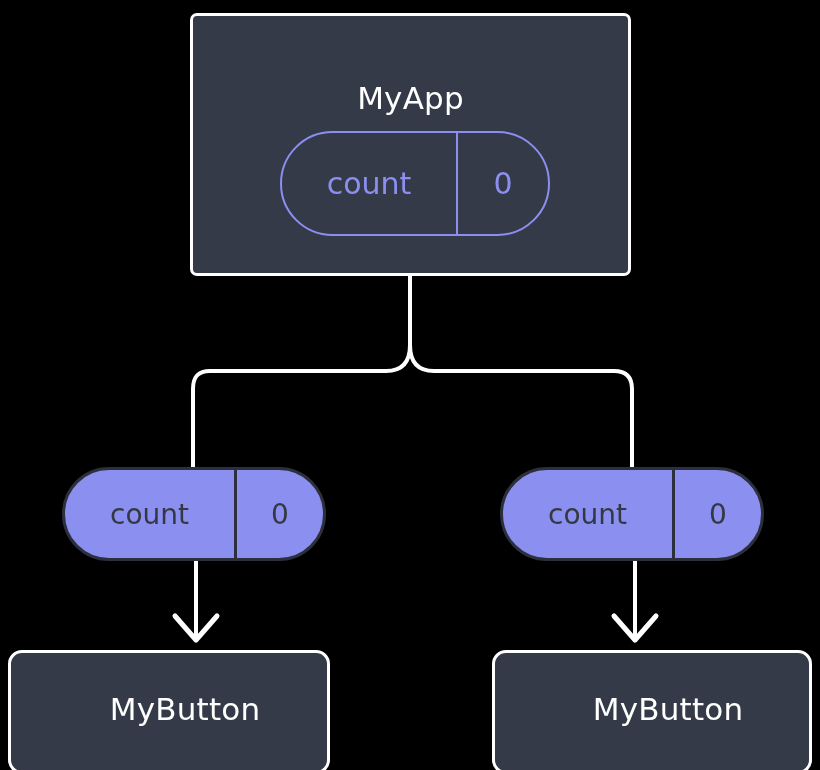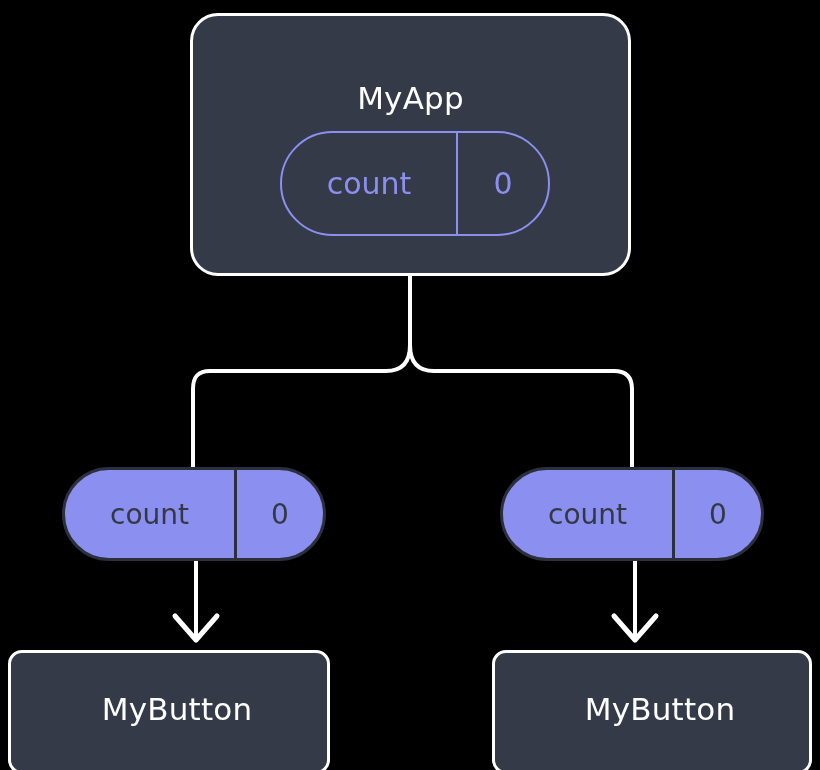--- a/index.html
+++ b/index.html
@@ -44,21 +44,21 @@
     text-align: center;
     white-space: nowrap;
   }
 
   
   #myapp-box {
     left: 190px;
     top: 13px;
     width: 441px;
     height: 263px;
-    border-radius: 28px;
+    border-radius: 7px;
   }
   #myapp-title {
     position: absolute;
     left: 0;
     top: 64px;
     width: 100%;
   }
 
   
   .pill-outline {
@@ -143,21 +143,21 @@
     height: 124px;
   }
   #btn-right-box {
     left: 492px;
     top: 650px;
     width: 320px;
     height: 124px;
   }
   .btn-label {
     position: absolute;
-    left: 8px;
+    left: 16px;
     top: 38px;
     width: 100%;
   }
 </style>
 </head>
 <body>
 
 <div id="stage">
 
   <svg id="wires" viewBox="0 0 820 770" width="820" height="770" xmlns="http://www.w3.org/2000/svg">

